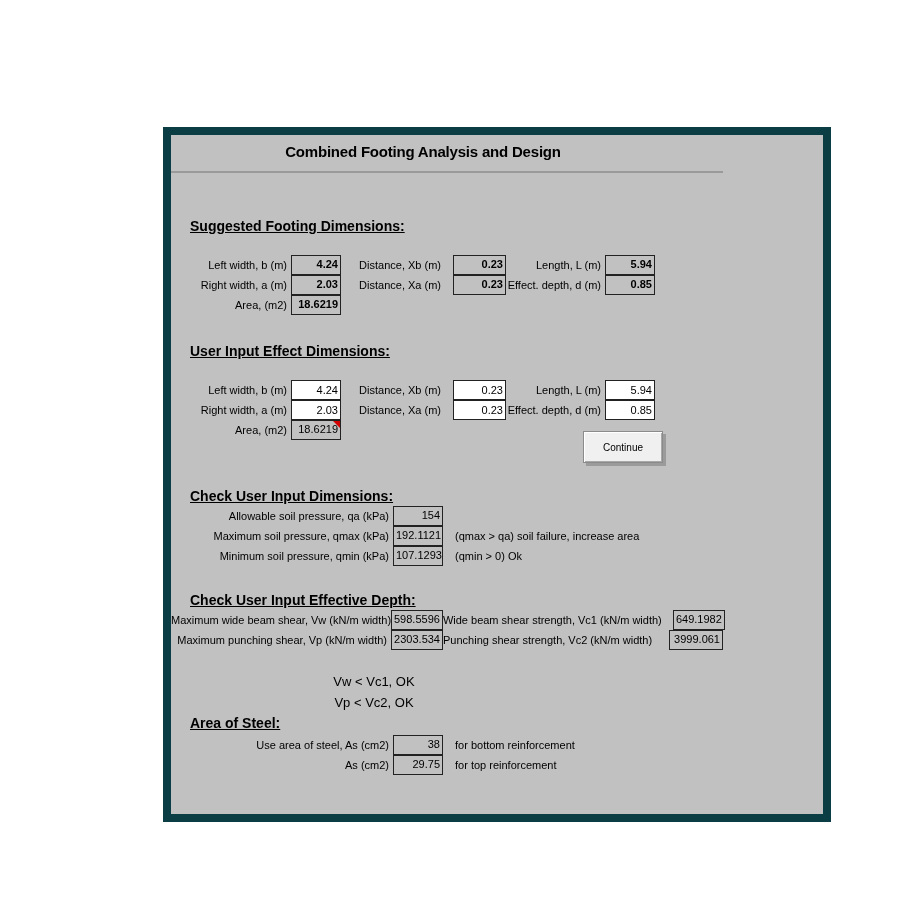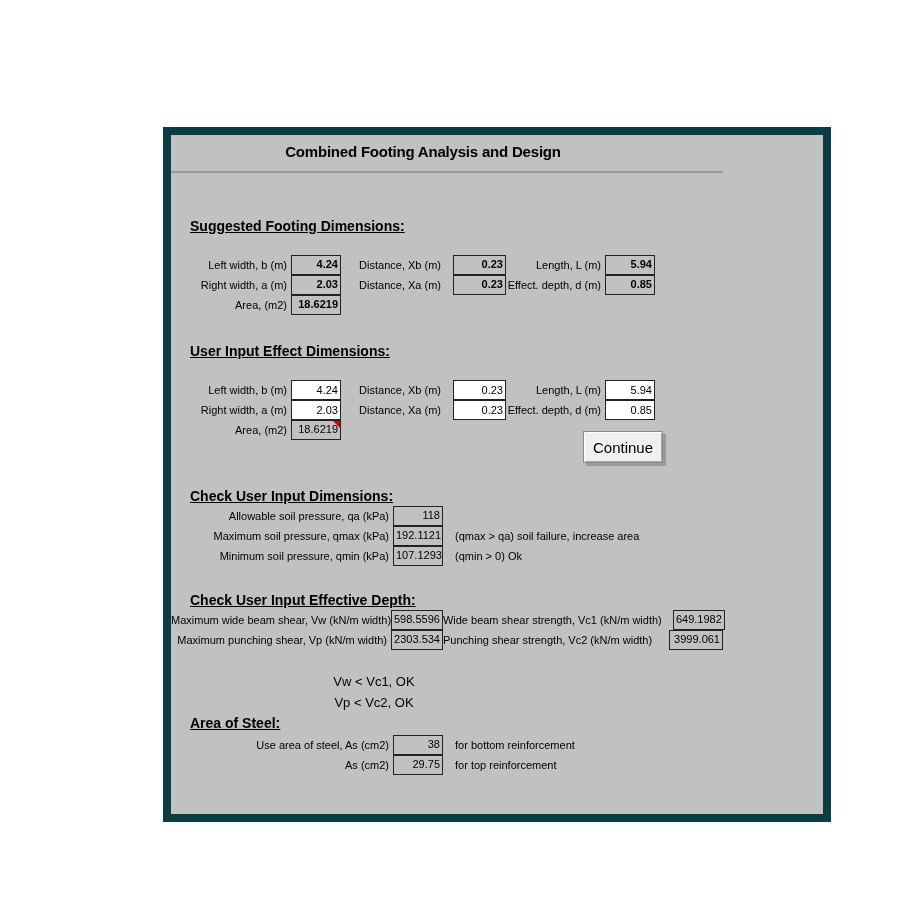--- a/index.html
+++ b/index.html
@@ -59,21 +59,21 @@
   .note { line-height:20px; white-space:nowrap; padding-left:12px; }
   .check-line {
     position:absolute; left:103px; width:200px; text-align:center;
     font-size:13px; white-space:nowrap;
   }
   .btn {
     position:absolute; left:412px; top:296px; width:80px; height:32px;
     background:#f0f0f0;
     border:1px solid #8b8b8b;
     box-shadow: inset 1px 1px 0 #ffffff, inset -1px -1px 0 #a8a8a8, 3px 3px 0 #9b9b9b;
-    font-family:inherit; font-size:15px; color:#000;
+    font-family:inherit; font-size:10px; color:#000;
     cursor:pointer;
   }
 </style>
 </head>
 <body>
 
 <div class="dialog">
   <div class="inner">
 
     <div class="dlg-title">Combined Footing Analysis and Design</div>
@@ -131,21 +131,21 @@
         <i class="marker"></i>
       </span>
     </div>
 
     <button class="btn">Continue</button>
 
     <div class="heading" style="top:353px">Check User Input Dimensions:</div>
 
     <div class="row" style="top:371px">
       <span class="lbl" style="width:222px">Allowable soil pressure, qa (kPa)</span>
-      <span class="box" style="width:50px">118</span>
+      <span class="box" style="width:50px">154</span>
       <span class="note"></span>
     </div>
 
     <div class="row" style="top:391px">
       <span class="lbl" style="width:222px">Maximum soil pressure, qmax (kPa)</span>
       <span class="box" style="width:50px">192.1121</span>
       <span class="note">(qmax &gt; qa) soil failure, increase area</span>
     </div>
 
     <div class="row" style="top:411px">

